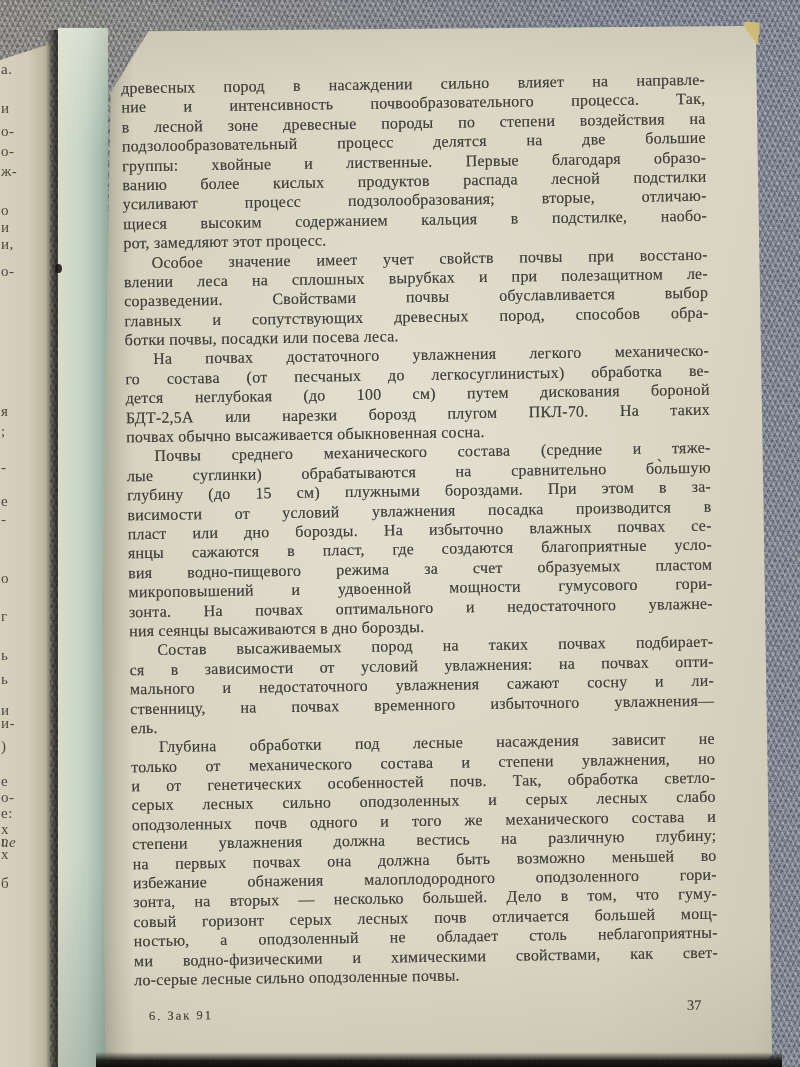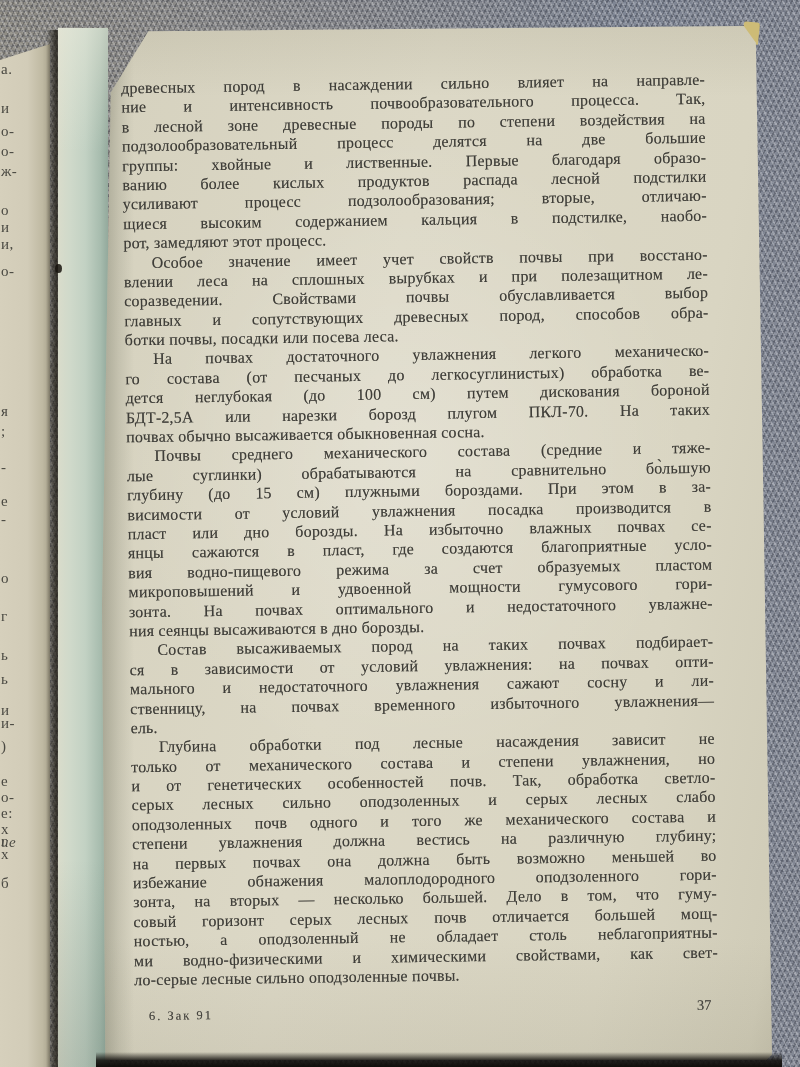--- a/index.html
+++ b/index.html
@@ -78,21 +78,21 @@
     white-space:normal;
     height:19.4px;overflow:visible;
   }
   .para .line:last-child{text-align-last:left;}
   .para.indent .line:first-child{text-indent:28px;}
   .footer-row{
     position:absolute;left:0;top:926px;width:584px;height:20px;
     font-size:13.5px;color:#474640;
   }
   .sig{position:absolute;left:14px;top:3px;letter-spacing:2px;font-size:12.5px;}
-  .folio{position:absolute;right:7px;top:0;font-size:14.5px;text-align:right;}
+  .folio{position:absolute;right:17px;top:0;font-size:14.5px;text-align:right;}
   
   .floor{
     position:absolute;left:96px;top:1052px;width:686px;height:15px;
     background:linear-gradient(180deg, rgba(15,13,10,0) 0%, rgba(15,13,10,.85) 55%, #100e0b 100%);
   }
 </style>
 </head>
 <body>
 
 <div class="scene">

